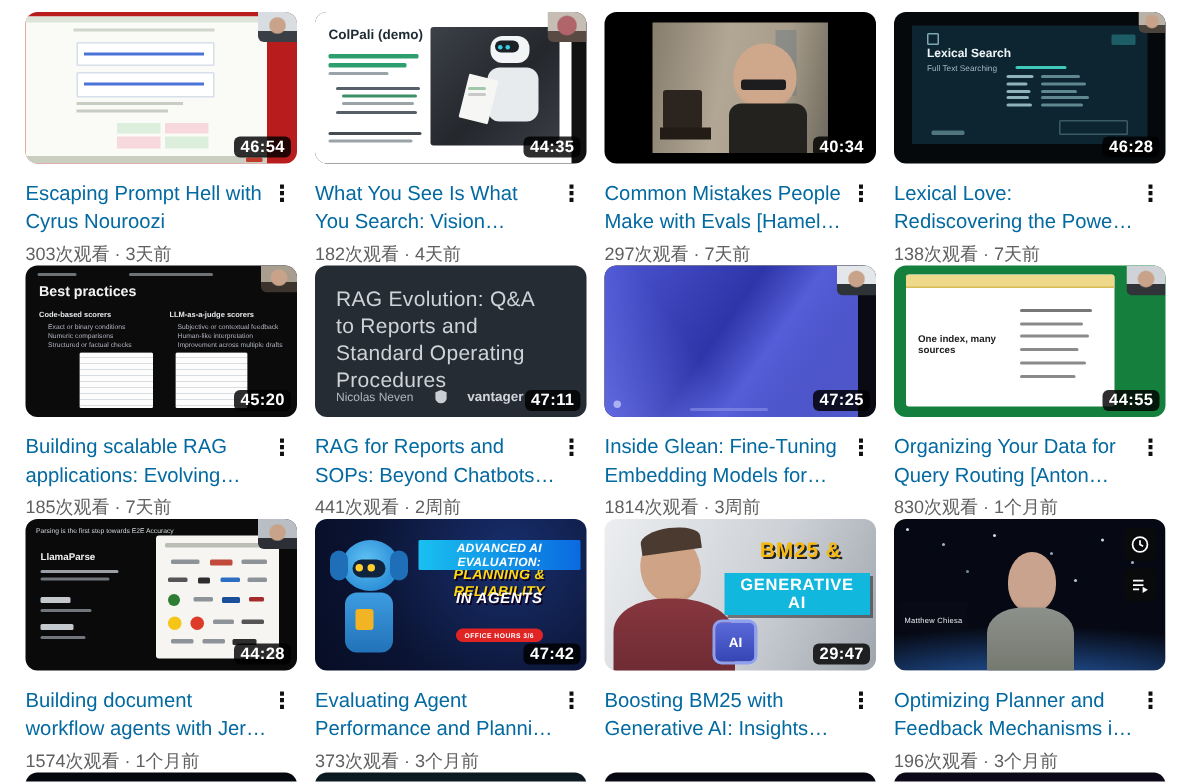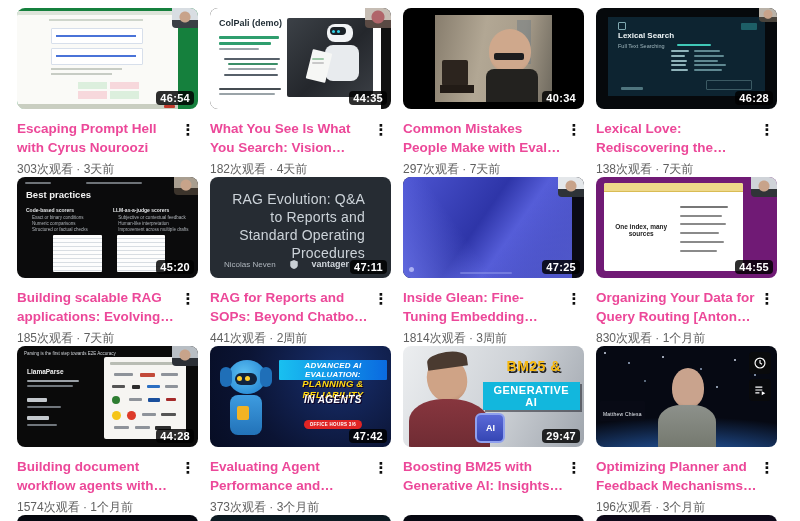--- a/index.html
+++ b/index.html
@@ -7,40 +7,40 @@
        font-family:"Liberation Sans","DejaVu Sans",sans-serif;}
   .grid{display:grid;grid-template-columns:repeat(4,1fr);column-gap:12px;
         grid-auto-rows:169px;width:800px;box-sizing:border-box;
         padding:8px 23px 0 17px;}
   .card{min-width:0;}
   .thumb{position:relative;height:101px;border-radius:8px;overflow:hidden;background:#000;}
   .dur{position:absolute;right:4px;bottom:4px;background:rgba(0,0,0,.82);color:#fff;
        font-size:11px;font-weight:700;padding:1px 4px;border-radius:4px;letter-spacing:.3px;}
   .details{display:flex;margin-top:10px;}
   .txt{flex:1;min-width:0;}
-  .title{font-size:13.5px;line-height:19px;color:#ec4899;font-weight:700;
+  .title{font-size:13.5px;line-height:19px;color:#0369a1;font-weight:400;
          display:-webkit-box;-webkit-line-clamp:2;-webkit-box-orient:vertical;overflow:hidden;}
   .meta{font-size:12px;color:#606060;margin-top:4px;line-height:16px;white-space:nowrap;
         overflow:hidden;text-overflow:ellipsis;}
   .kebab{width:20px;height:22px;text-align:center;font-size:15px;font-weight:700;
          color:#0f0f0f;line-height:22px;cursor:pointer;flex:0 0 20px;}
   .cam{position:absolute;top:0;right:0;width:26px;height:20px;border-radius:0 0 0 4px;overflow:hidden;}
   .abs{position:absolute;}
   .bar{position:absolute;border-radius:1px;}
   .strip{height:14px;border-radius:8px 8px 0 0;}
   .hoverbtn{position:absolute;width:22px;height:22px;border-radius:4px;
             background:rgba(10,10,10,.78);display:flex;align-items:center;justify-content:center;cursor:pointer;}
 </style>
 </head>
 <body>
 
 <div class="grid">
 
   <div class="card">
-    <div class="thumb" style="background:#15803d;">
+    <div class="thumb" style="background:#b91c1c;">
       <div class="abs" style="left:0;top:3px;right:20px;bottom:0;background:#fafaf7;">
         <div class="abs" style="left:0;top:0;right:0;height:4px;background:#dde4da;"></div>
         <div class="abs" style="left:20%;top:8%;width:58%;height:2px;background:#cfd6cc;"></div>
         <div class="abs" style="left:21%;top:17%;width:56%;height:15%;border:1px solid #d7dfeb;background:#fff;border-radius:1px;"></div>
         <div class="abs" style="left:24%;top:24%;width:50%;height:2px;background:#4a73d8;"></div>
         <div class="abs" style="left:21%;top:38%;width:56%;height:15%;border:1px solid #d7dfeb;background:#fff;border-radius:1px;"></div>
         <div class="abs" style="left:24%;top:45%;width:50%;height:2px;background:#4a73d8;"></div>
         <div class="abs" style="left:21%;top:58%;width:44%;height:2px;background:#c7ccc4;"></div>
         <div class="abs" style="left:21%;top:63%;width:38%;height:2px;background:#c7ccc4;"></div>
         <div class="abs" style="left:38%;top:72%;width:18%;height:8%;background:#dcefdd;"></div>
@@ -178,21 +178,21 @@
       <div class="txt">
         <div class="title">Building scalable RAG applications: Evolving workflows for sharing and optimization...</div>
         <div class="meta">185次观看 · 7天前</div>
       </div>
       <div class="kebab">⋮</div>
     </div>
   </div>
 
   <div class="card">
     <div class="thumb" style="background:#262c33;">
-      <div class="abs" style="left:14px;top:13px;right:26px;font-size:14px;line-height:18px;font-weight:400;color:#ccd3d9;letter-spacing:.2px;text-align:right;">RAG Evolution: Q&amp;A to Reports and Standard Operating Procedures</div>
+      <div class="abs" style="left:14px;top:13px;right:26px;font-size:14px;line-height:18px;font-weight:400;color:#ccd3d9;letter-spacing:.2px;">RAG Evolution: Q&amp;A to Reports and Standard Operating Procedures</div>
       <div class="abs" style="left:14px;bottom:9px;font-size:8px;color:#aeb5bc;">Nicolas Neven</div>
       <div class="abs" style="right:42px;bottom:9px;display:flex;align-items:center;gap:13px;">
         <svg width="8" height="9" viewBox="0 0 10 12">
           <path d="M5 0 L10 2 V7 C10 10 7.5 11.4 5 12 C2.5 11.4 0 10 0 7 V2 Z" fill="#c8ced4"></path>
         </svg>
         <span style="font-size:9px;font-weight:700;color:#cfd5db;">vantager</span>
       </div>
       <span class="dur">47:11</span>
     </div>
     <div class="details">
@@ -220,21 +220,21 @@
     <div class="details">
       <div class="txt">
         <div class="title">Inside Glean: Fine-Tuning Embedding Models for Optimized AI and Enterprise...</div>
         <div class="meta">1814次观看 · 3周前</div>
       </div>
       <div class="kebab">⋮</div>
     </div>
   </div>
 
   <div class="card">
-    <div class="thumb" style="background:#701a75;text-align:center;">
+    <div class="thumb" style="background:#15803d;">
       <div class="abs" style="left:8px;top:6px;right:34px;bottom:7px;background:#fff;border-radius:2px;overflow:hidden;">
         <div style="height:8px;background:#eed88a;border-bottom:1px solid #d9bc55;"></div>
         <div class="abs" style="left:8px;top:46%;width:42%;font-size:6.5px;font-weight:700;color:#222;">One index, many sources</div>
         <div class="bar" style="left:55%;top:26%;width:34%;height:2px;background:#777;"></div>
         <div class="bar" style="left:55%;top:36%;width:30%;height:2px;background:#8a8a8a;"></div>
         <div class="bar" style="left:55%;top:46%;width:33%;height:2px;background:#8a8a8a;"></div>
         <div class="bar" style="left:55%;top:56%;width:28%;height:2px;background:#8a8a8a;"></div>
         <div class="bar" style="left:55%;top:66%;width:31%;height:2px;background:#8a8a8a;"></div>
         <div class="bar" style="left:55%;top:76%;width:26%;height:2px;background:#8a8a8a;"></div>
       </div>

